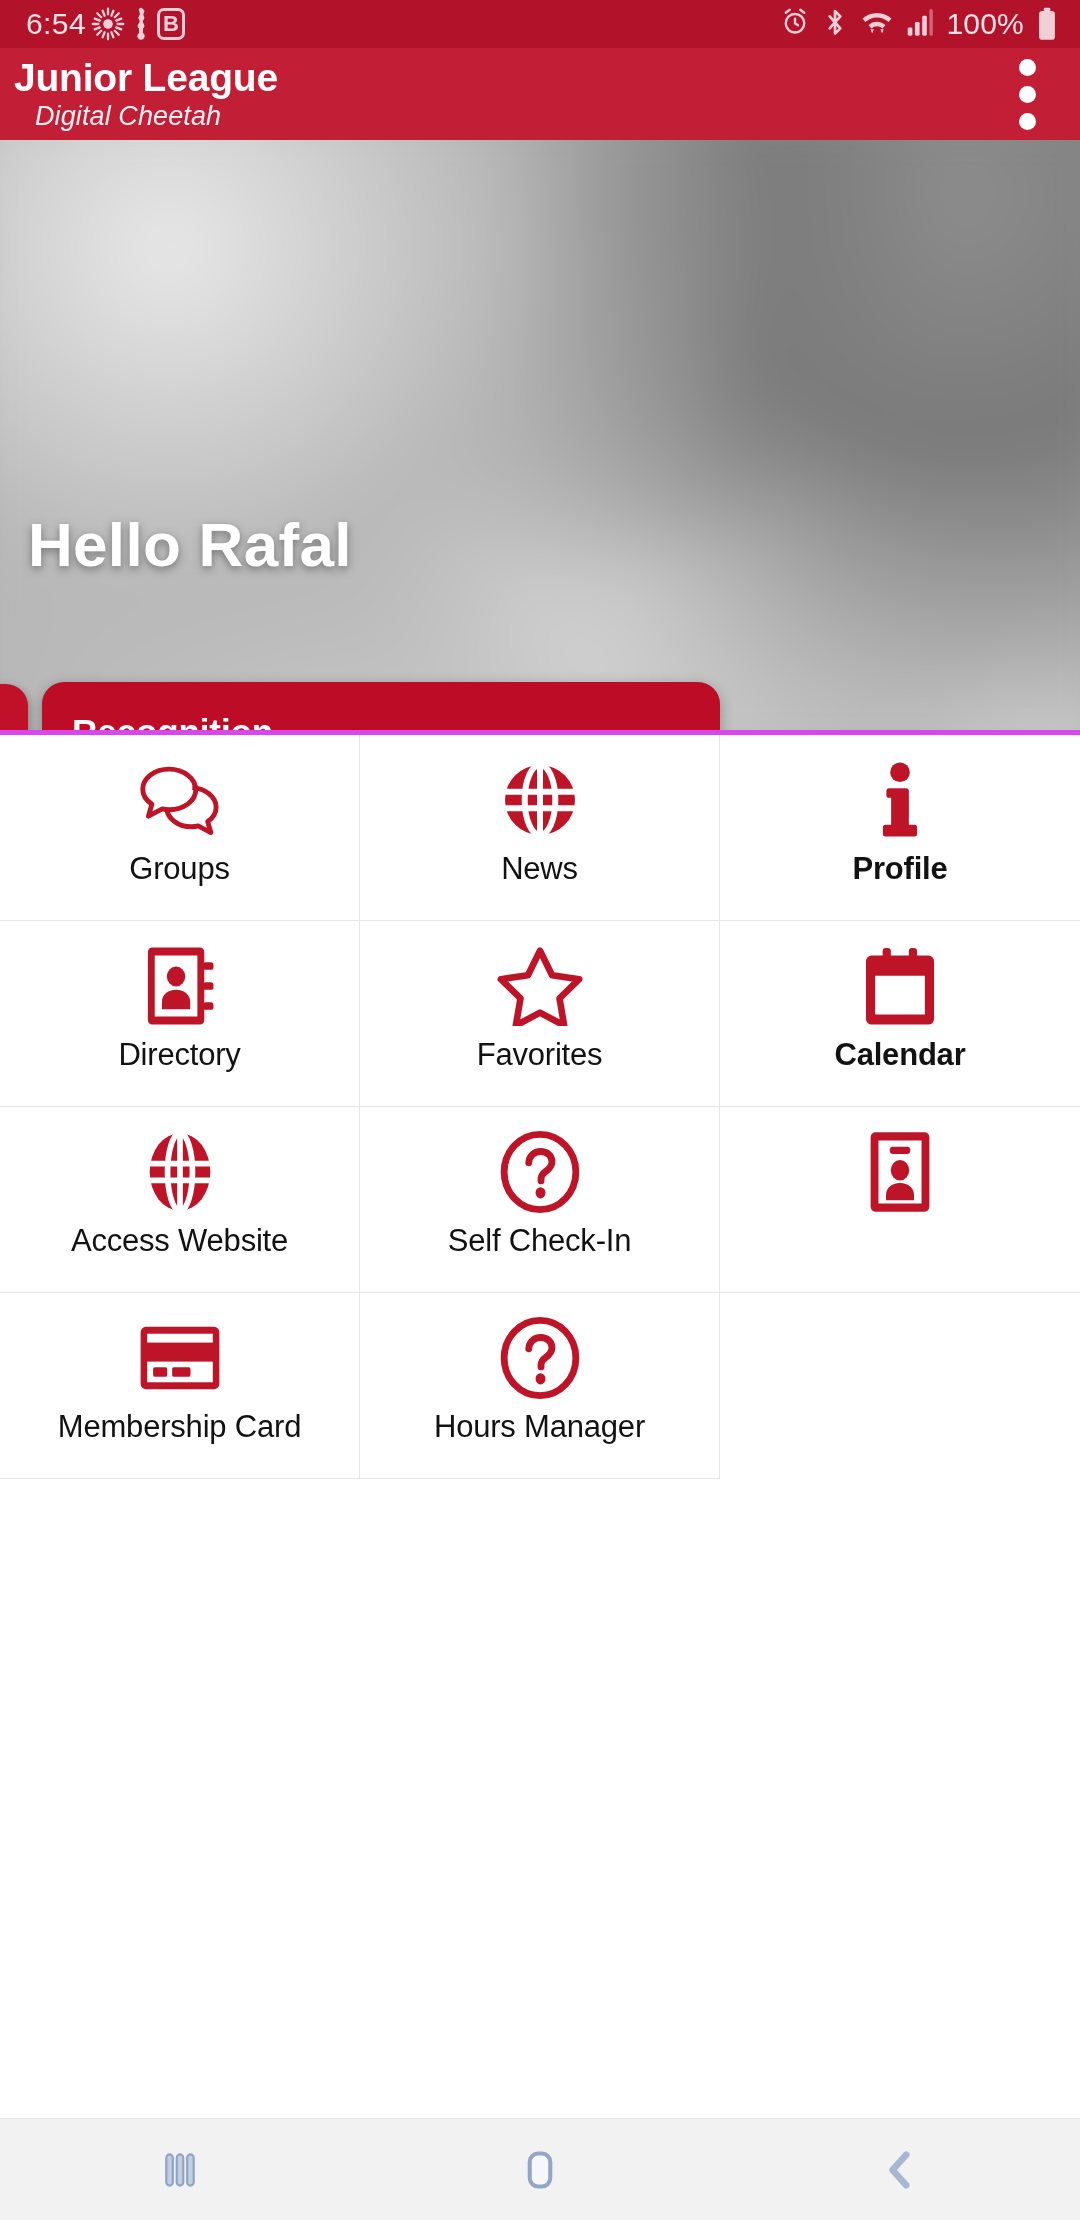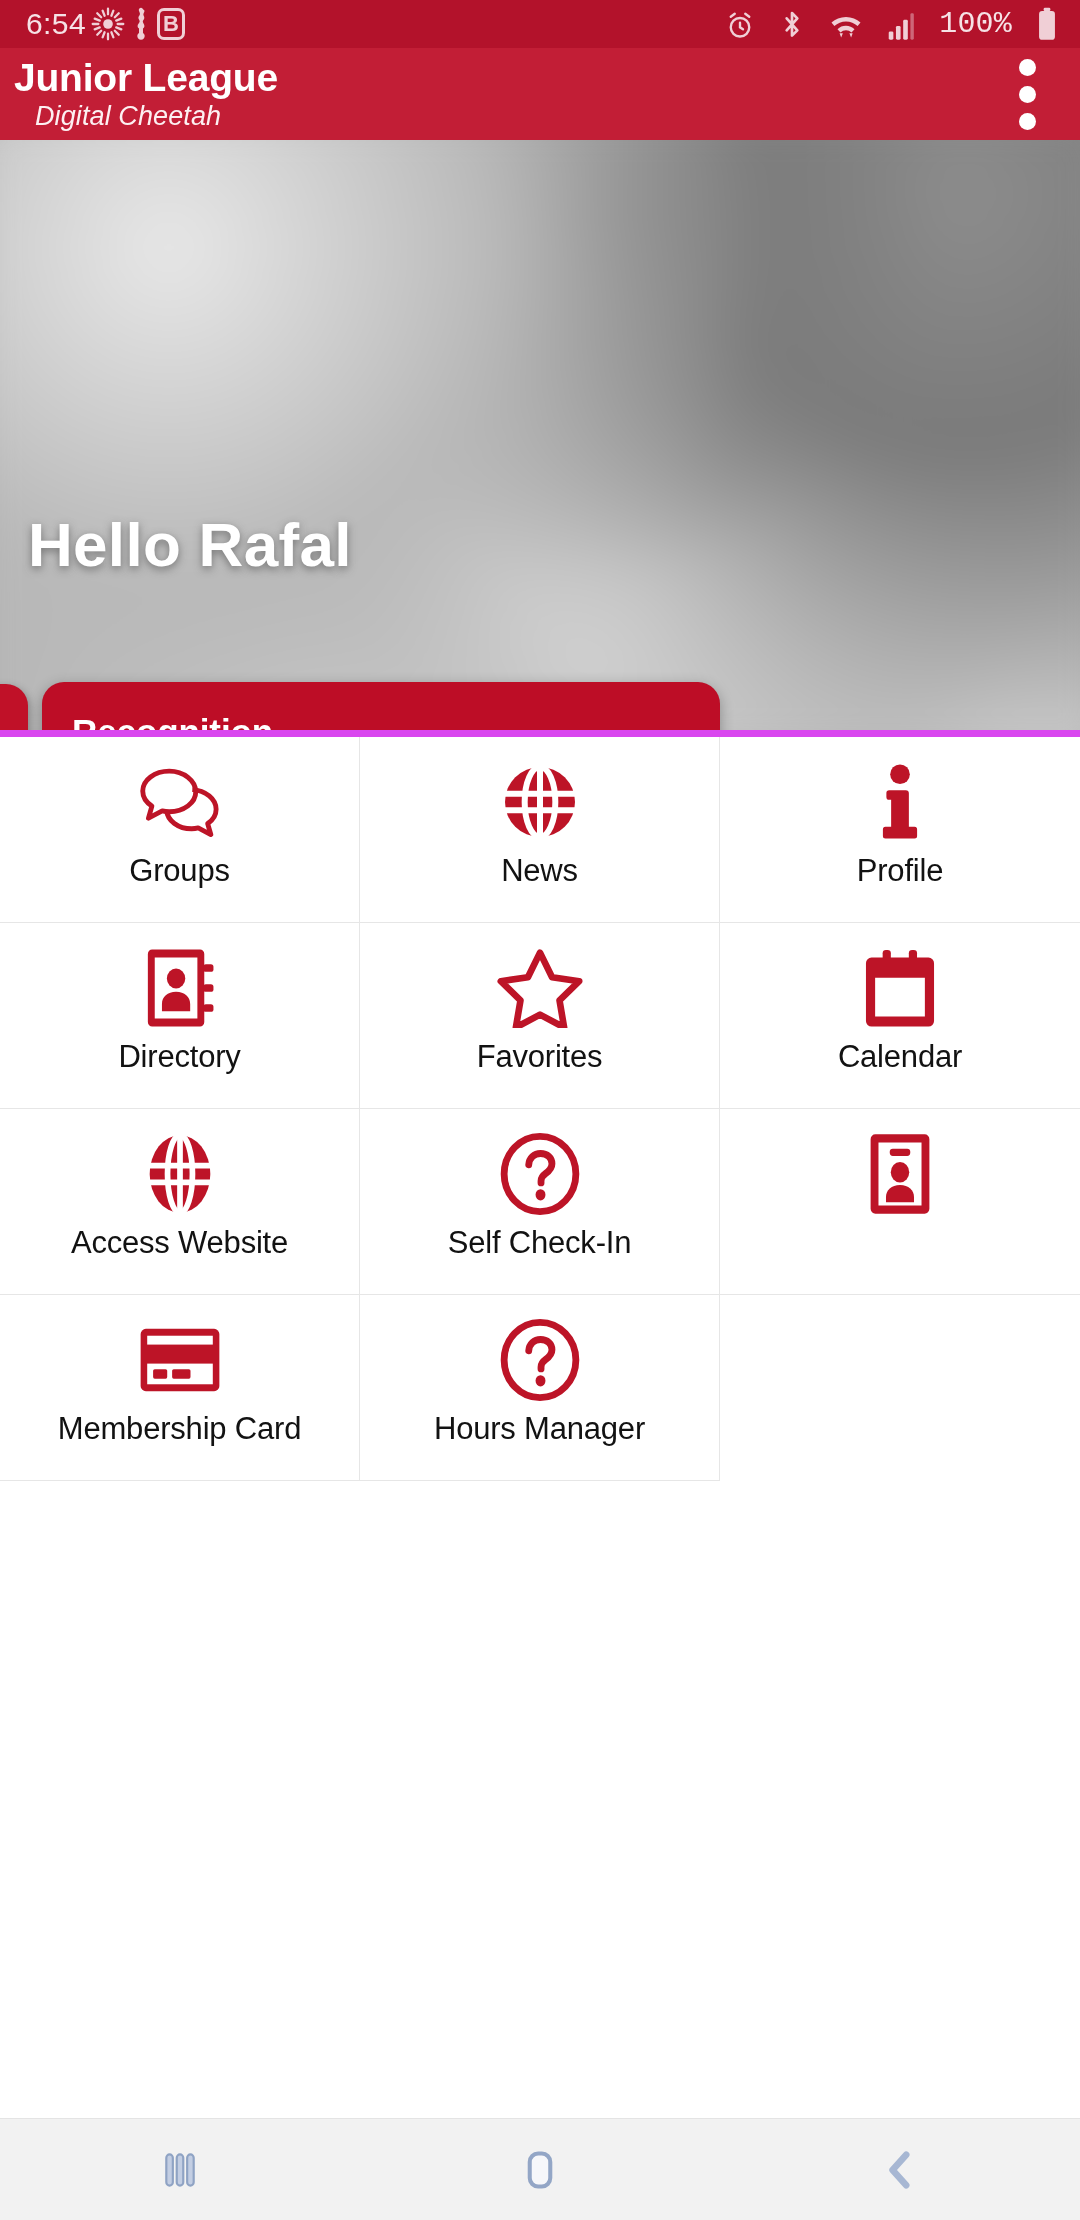--- a/index.html
+++ b/index.html
@@ -15,21 +15,21 @@
   .status-bar{
     height:48px;
     background:#b3122b;
     display:flex;
     align-items:center;
     justify-content:space-between;
     padding:0 22px 0 26px;
     color:#f2d7dc;
   }
   .status-left{ display:flex; align-items:center; gap:5px; }
-  .status-right{ display:flex; align-items:flex-end; gap:24px;font-family:Liberation Mono, monospace; }
+  .status-right{ display:flex; align-items:flex-start; gap:12px; }
   .status-time{ font-size:30px; font-weight:400; color:#f6e2e6; letter-spacing:.4px;}
   .sicon{ display:inline-flex; align-items:center; justify-content:center; }
   .sicon svg{ display:block; }
   .battery-pct{ font-size:30px; color:#f6e2e6; letter-spacing:.2px;}
   .b-badge{
     border:3px solid #f0cfd6; border-radius:7px;
     width:28px;height:32px;font-size:22px;font-weight:700;line-height:26px;
     display:flex;align-items:center;justify-content:center;color:#f0cfd6;
   }
 
@@ -98,33 +98,33 @@
   }
   .promo-title{
     color:#ffffff; font-size:35px; font-weight:700; line-height:44px;
     margin-bottom:12px; letter-spacing:-.1px;
   }
 
   
   .grid{
     display:grid;
     grid-template-columns:repeat(3,1fr);
-    border-top:7px solid #d946ef;
+    border-top:5px solid #d946ef;
     background:#ffffff;
   }
   .tile{
     height:186px;
     border-right:1px solid #e6e6e6;
     border-bottom:1px solid #e6e6e6;
     display:flex; flex-direction:column;
     align-items:center; justify-content:flex-start;
     padding-top:22px;
     background:#fff;
   }
-  .tile:nth-child(3n){ border-right:none; }
+  .tile:nth-child(3n){ border-right:none;font-weight:bold; }
   .tile-icon{
     height:86px; display:flex; align-items:center; justify-content:center;
     margin-bottom:8px;
   }
   .tile-icon svg{ display:block; }
   .tile-label{
     font-size:31px; color:#121212; text-align:center; line-height:36px;
     letter-spacing:-.2px; max-width:94%;
   }
 

